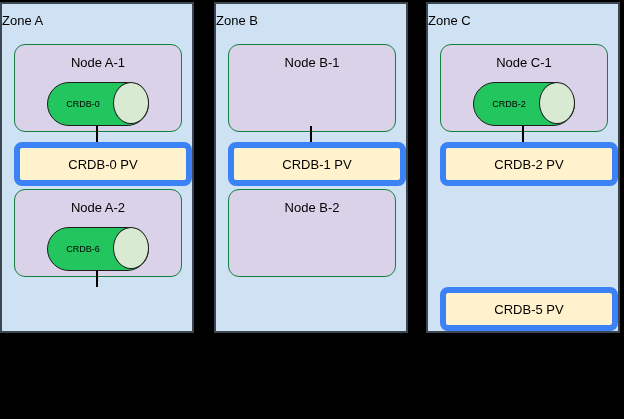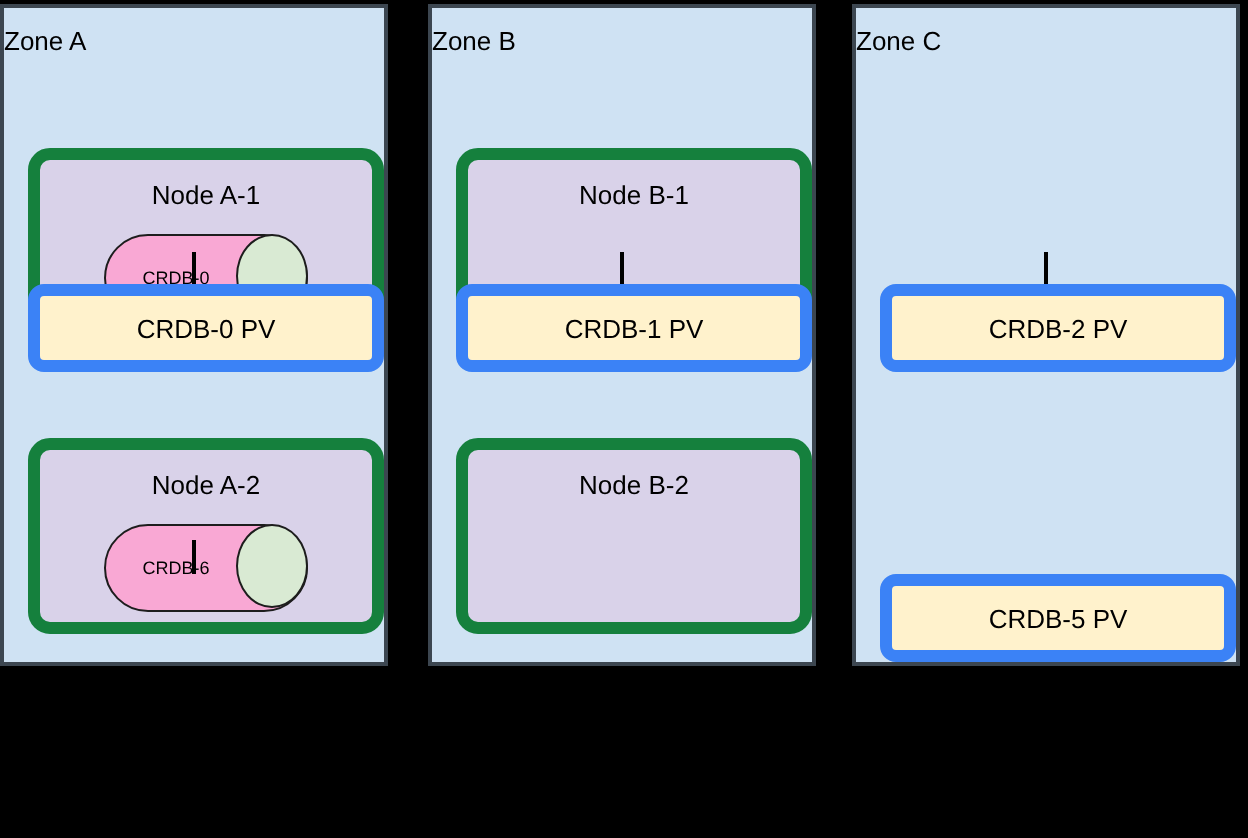--- a/index.html
+++ b/index.html
@@ -32,41 +32,40 @@
     width: 100%;
     text-align: left;
     font-size: 13px;
   }
   .node {
     position: absolute;
     left: 12px;
     width: 166px;
     height: 86px;
     background: #d9d2e9;
-    border: 6px solid #15803d;
+    border: 1px solid #15803d;
     border-radius: 11px;
     box-sizing: content-box;
-    margin-top: 30px;
   }
   .node-title {
     position: absolute;
     top: 10px;
     left: 0;
     width: 100%;
     text-align: center;
     font-size: 13px;
   }
   .cylinder {
     position: absolute;
     top: 37px;
     left: 50%;
     transform: translateX(-50%);
     width: 100px;
     height: 42px;
-    background: #f9a8d4;
+    background: #22c55e;
     border: 1px solid #1d1d1d;
     border-radius: 22px;
     display: flex;
     align-items: center;
     justify-content: center;
   }
   .cyl-lid {
     position: absolute;
     top: -1px;
     right: -1px;
@@ -150,19 +149,26 @@
     <div class="pv pv-slot-1">CRDB-1 PV</div>
 
     <div class="node node-slot-2">
       <div class="node-title">Node B-2</div>
     </div>
   </section>
 
   <section class="zone zone-c">
     <div class="zone-title">Zone C</div>
 
+    <div class="node node-slot-1">
+      <div class="node-title">Node C-1</div>
+      <div class="cylinder">
+        <div class="cyl-lid"></div>
+        <span class="cyl-label">CRDB-2</span>
+      </div>
+    </div>
     <div class="connector conn-1"></div>
     <div class="pv pv-slot-1">CRDB-2 PV</div>
 
     <div class="pv pv-slot-2">CRDB-5 PV</div>
   </section>
 
 </div>
 
 </body></html>

